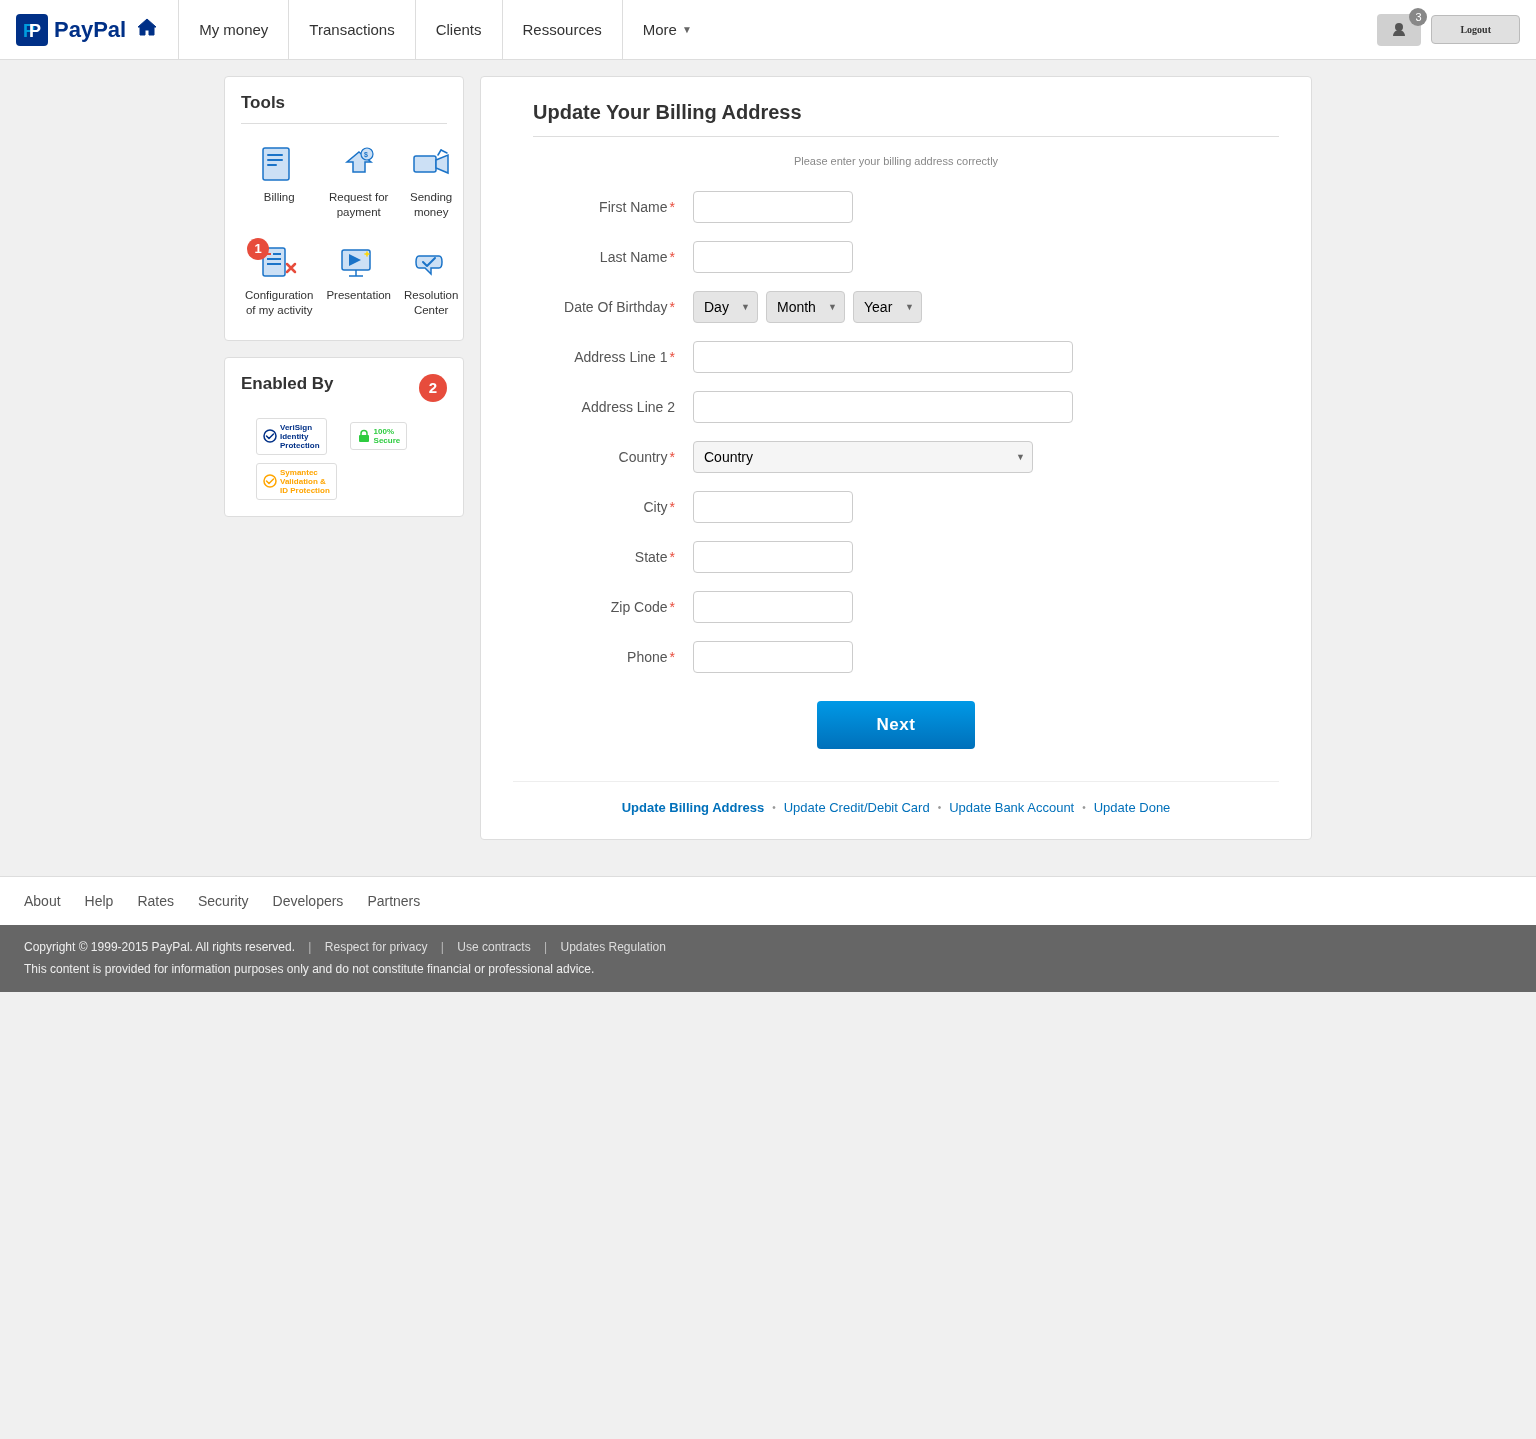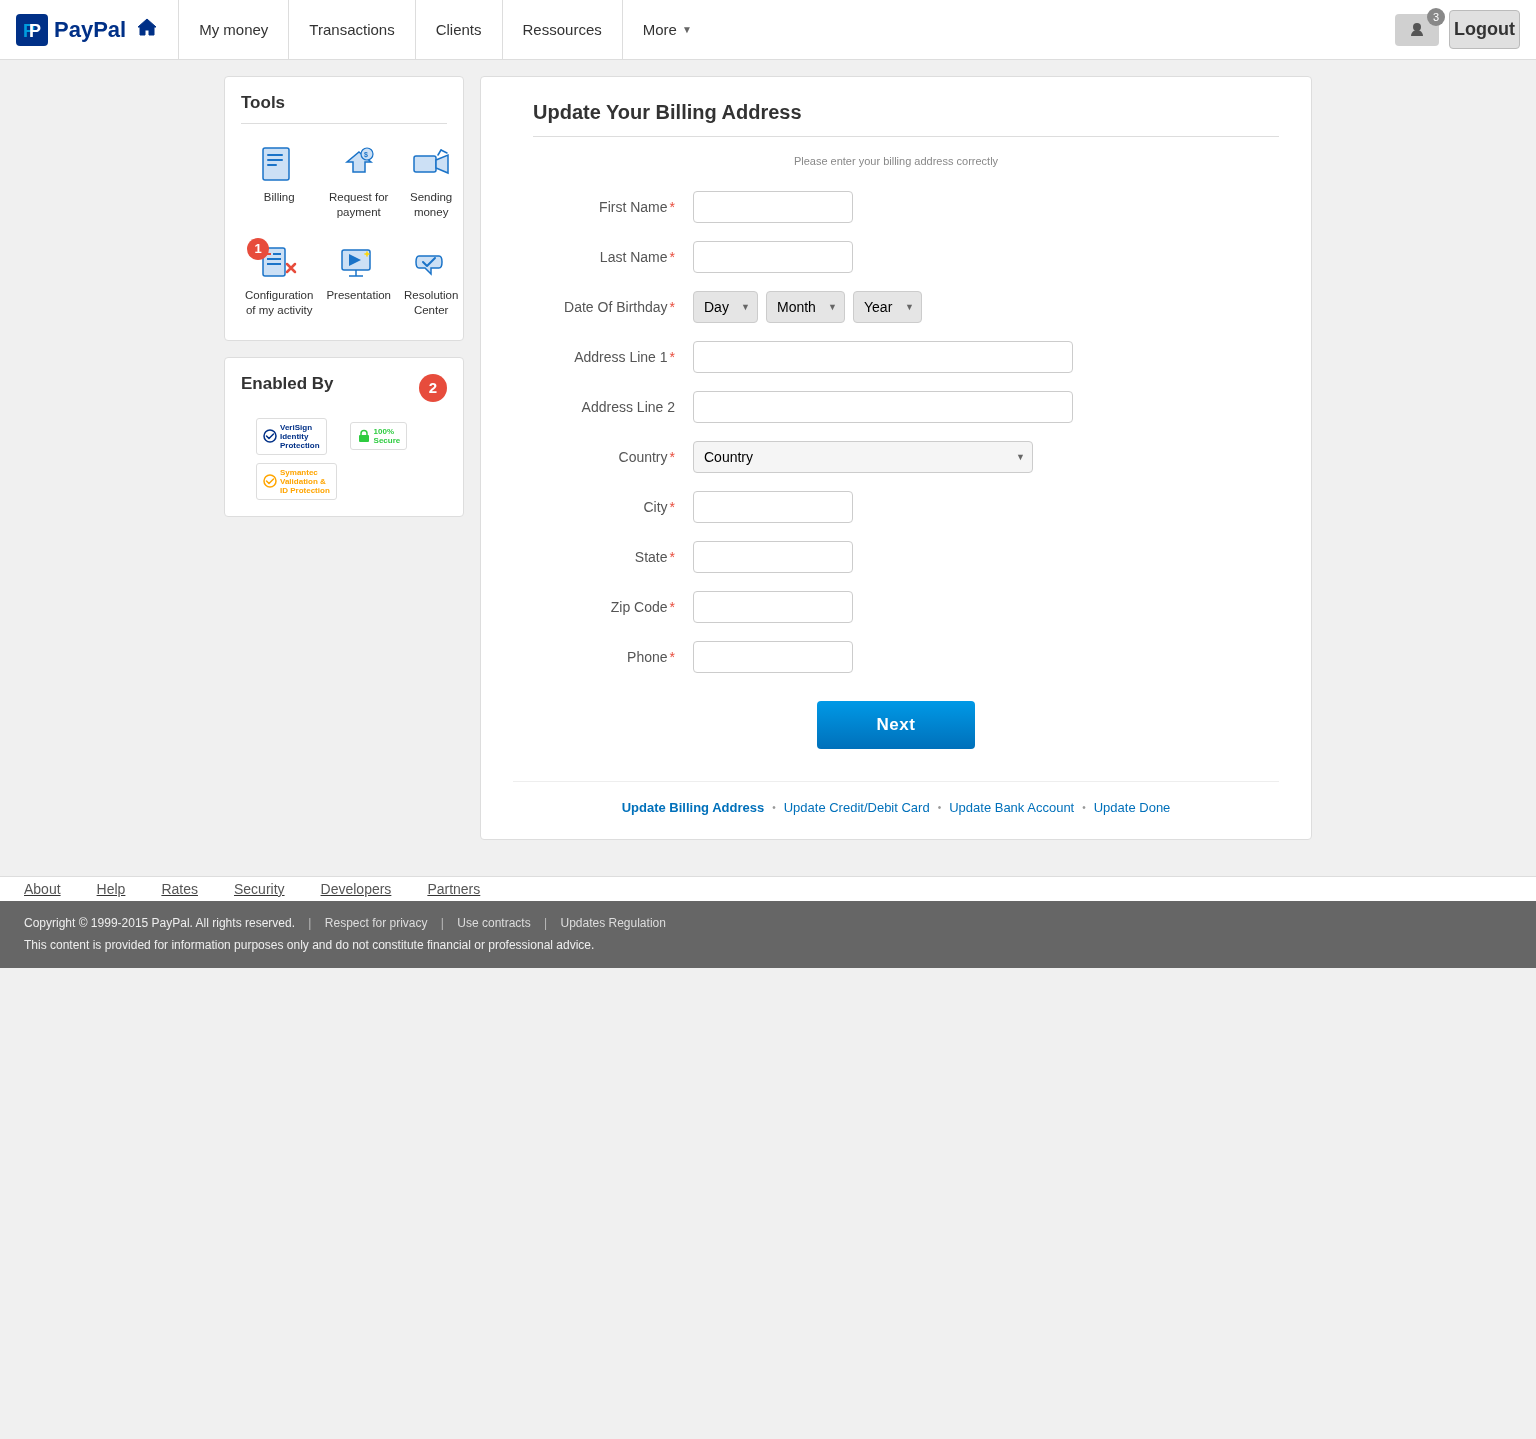--- a/index.html
+++ b/index.html
@@ -78,25 +78,26 @@
       height: 18px;
       font-size: 11px;
       display: flex;
       align-items: center;
       justify-content: center;
     }
     .logout-btn {
       background: #e0e0e0;
       border: 1px solid #bbb;
       border-radius: 4px;
-      padding: 8px 4px;
-      cursor: pointer;
-      font-size: 18px;
+      padding: 8px 28px;
+      cursor: pointer;
+      font-size: 10px;
       font-weight: bold;
       color: #333;
+      font-family: Liberation Serif, serif;
     }
 
     
     .main-content {
       display: flex;
       gap: 16px;
       padding: 16px;
       max-width: 1120px;
       margin: 0 auto;
     }
@@ -358,23 +359,22 @@
     .dot-sep { color: #999; font-size: 10px; }
 
     
     footer {
       background: #fff;
       border-top: 1px solid #ddd;
       margin-top: 20px;
     }
     .footer-nav {
       display: flex;
-      gap: 36px;
-      padding: 4px 24px;
-      text-decoration: underline;
+      gap: 24px;
+      padding: 16px 24px;
     }
     .footer-nav a {
       color: #555;
       font-size: 14px;
       text-decoration: none;
       cursor: pointer;
     }
     .footer-bottom {
       background: #666;
       color: #eee;

